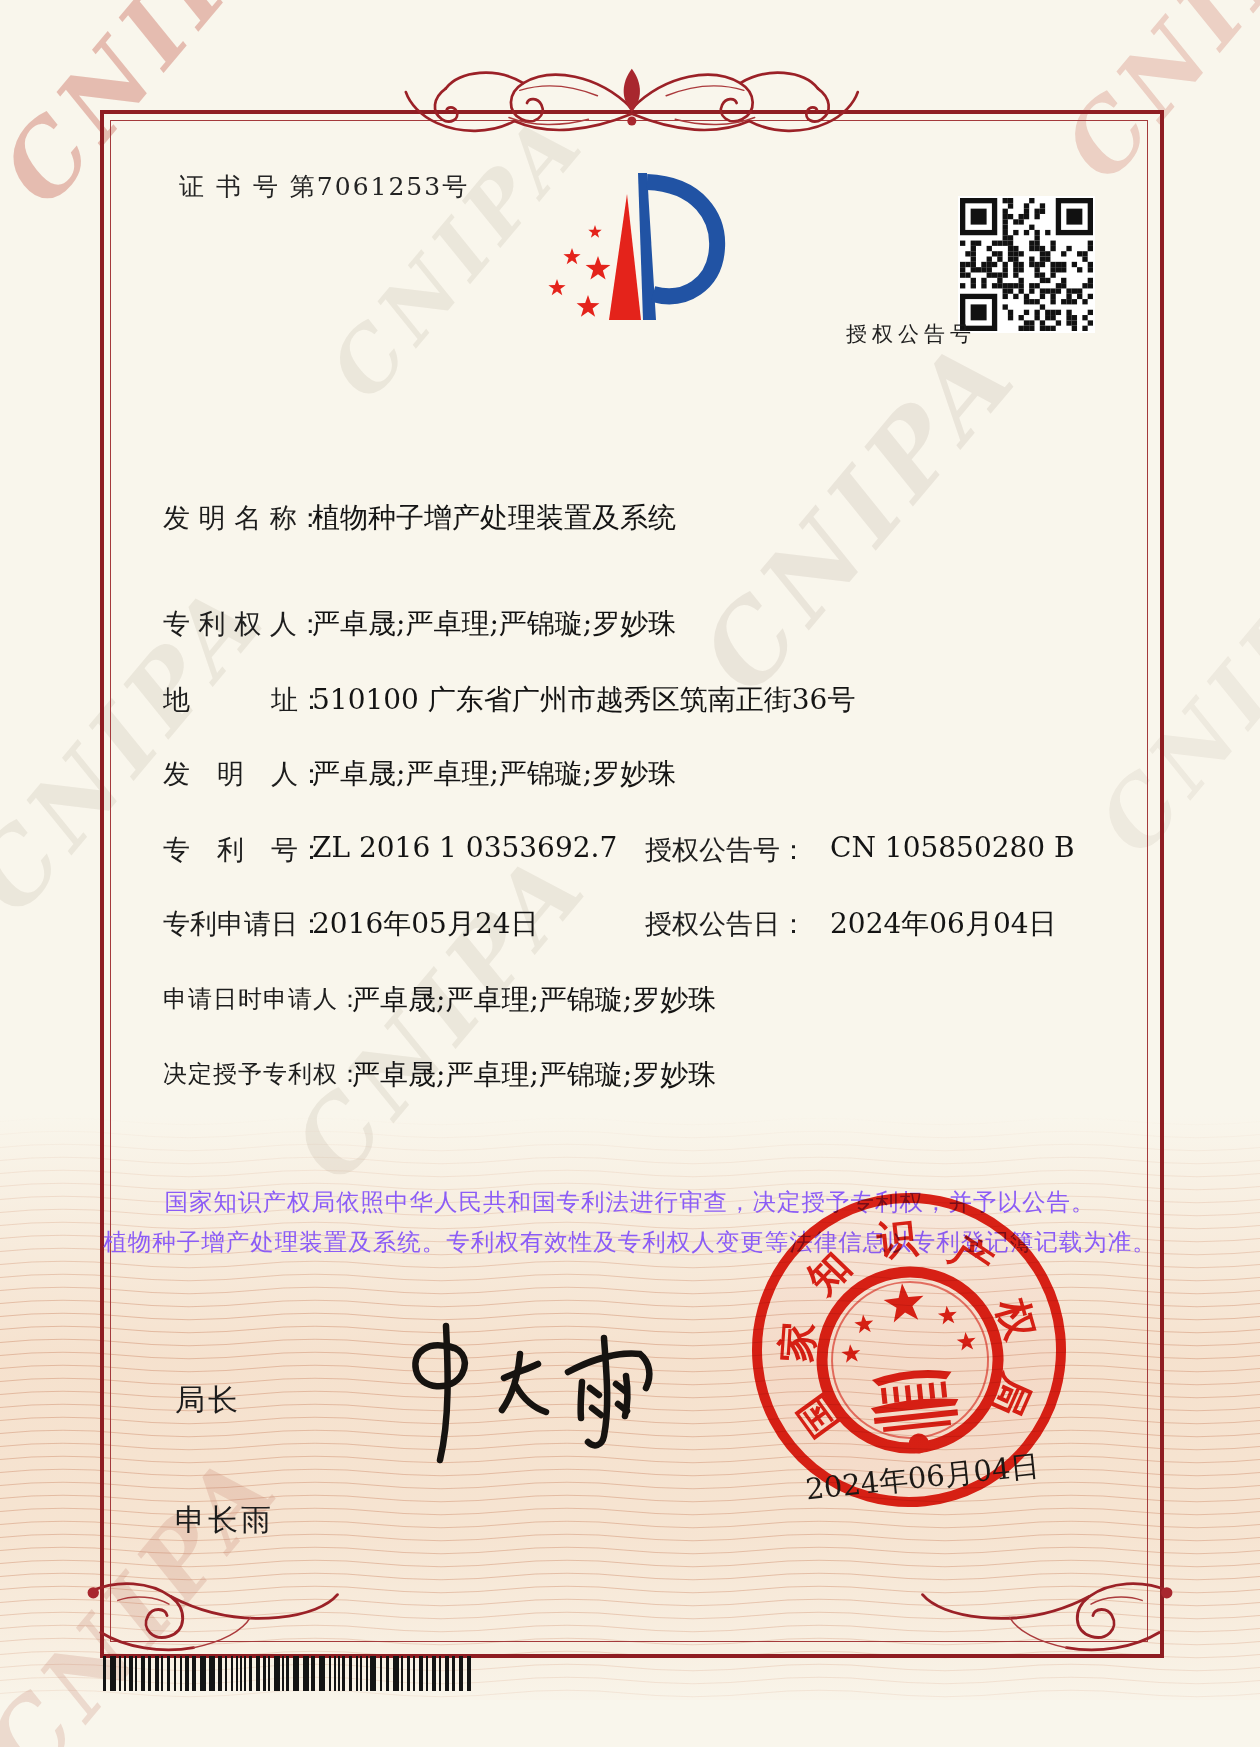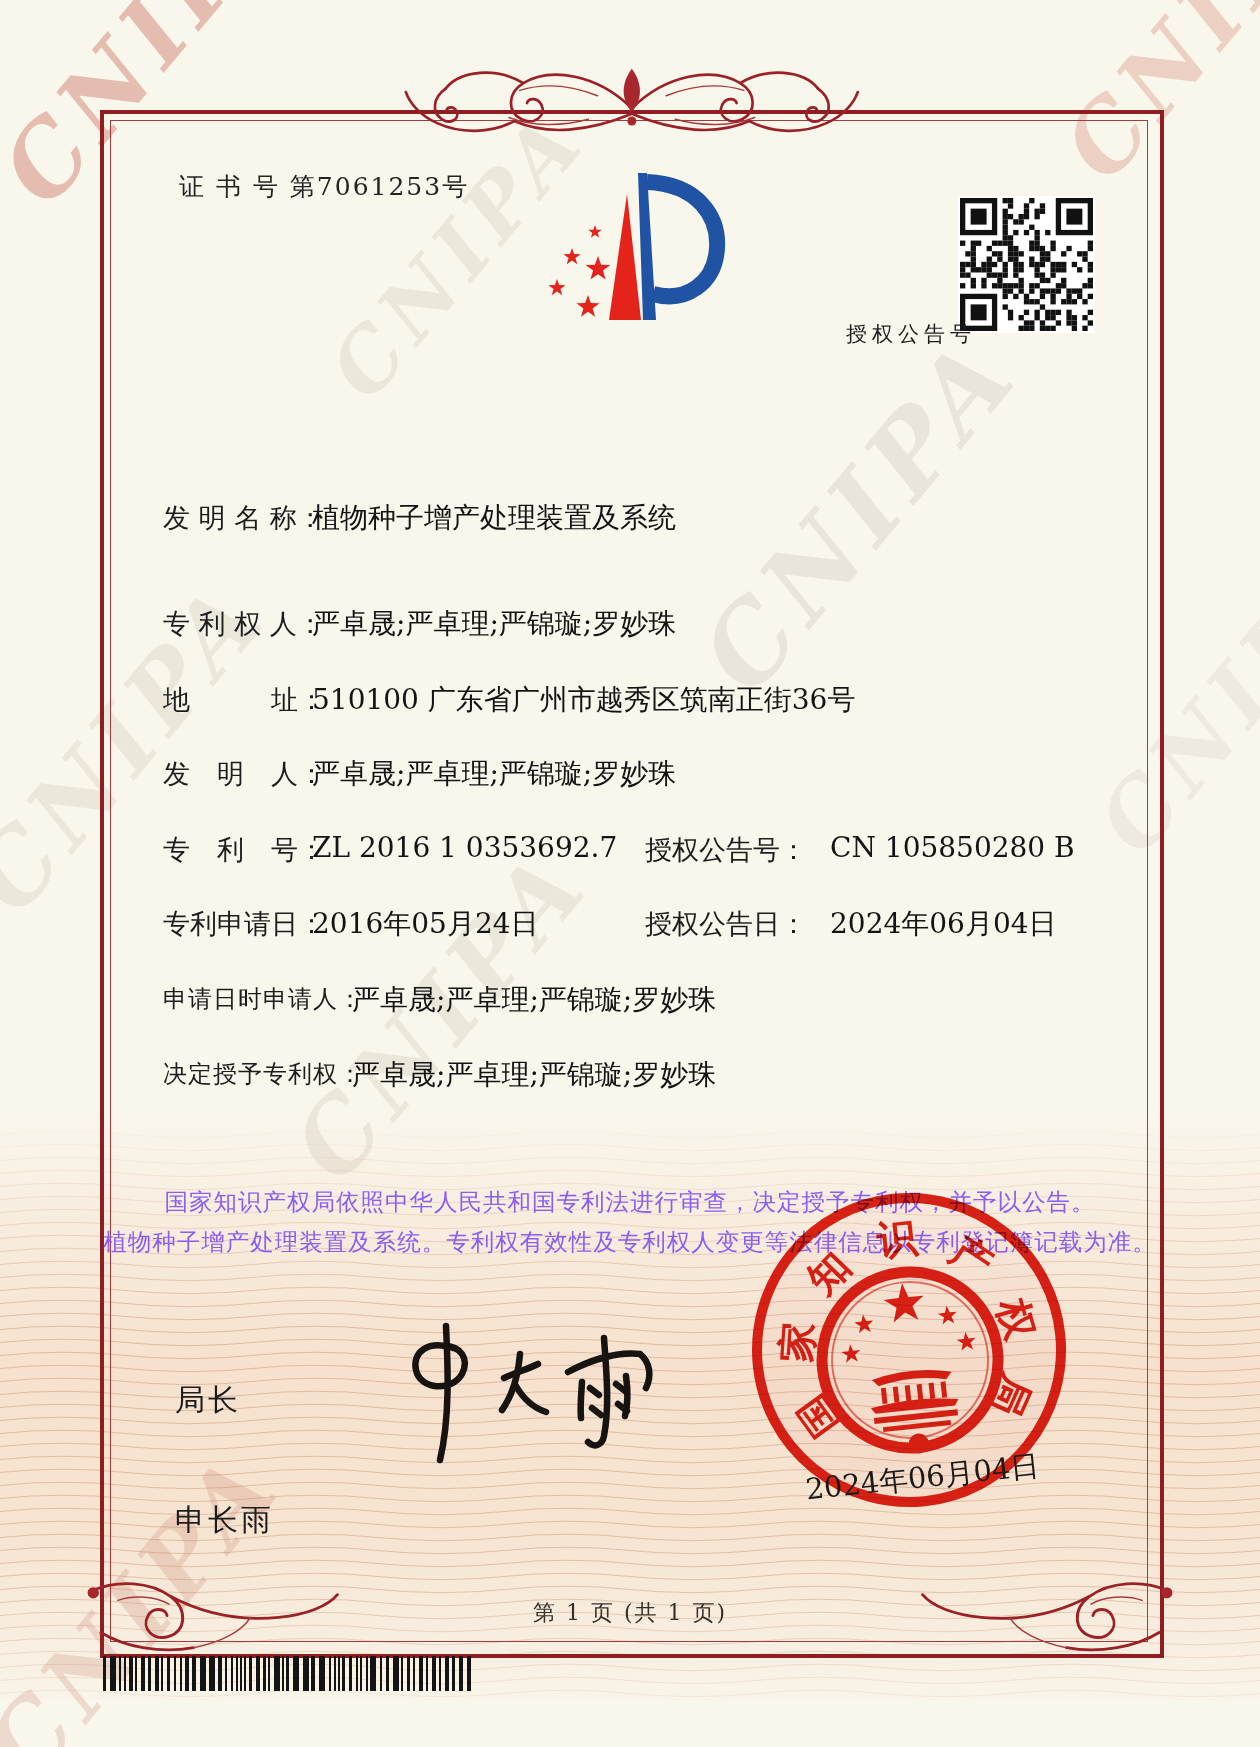--- a/index.html
+++ b/index.html
@@ -452,21 +452,20 @@
           <path d="M130,228 Q174,220 218,228 L214,234 L134,234 Z"></path>
           <rect x="132" y="238" width="84" height="6"></rect>
           <rect x="140" y="248" width="68" height="5"></rect>
           <circle cx="174" cy="268" r="10"></circle>
         </g>
       </g>
       <text class="sealDate" x="174" y="312">2024年06月04日</text>
     </g>
   </svg>
 
-  <div class="footer">第 1 页 (共 1 页)</div>
   <div class="barcode" id="barcode">
       <div style="left: 0px; width: 3px;"></div>
       <div style="left: 7px; width: 6px;"></div>
       <div style="left: 16px; width: 2px;"></div>
       <div style="left: 21px; width: 2px;"></div>
       <div style="left: 26px; width: 4px;"></div>
       <div style="left: 32px; width: 2px;"></div>
       <div style="left: 38px; width: 4px;"></div>
       <div style="left: 45px; width: 3px;"></div>
       <div style="left: 52px; width: 4px;"></div>

